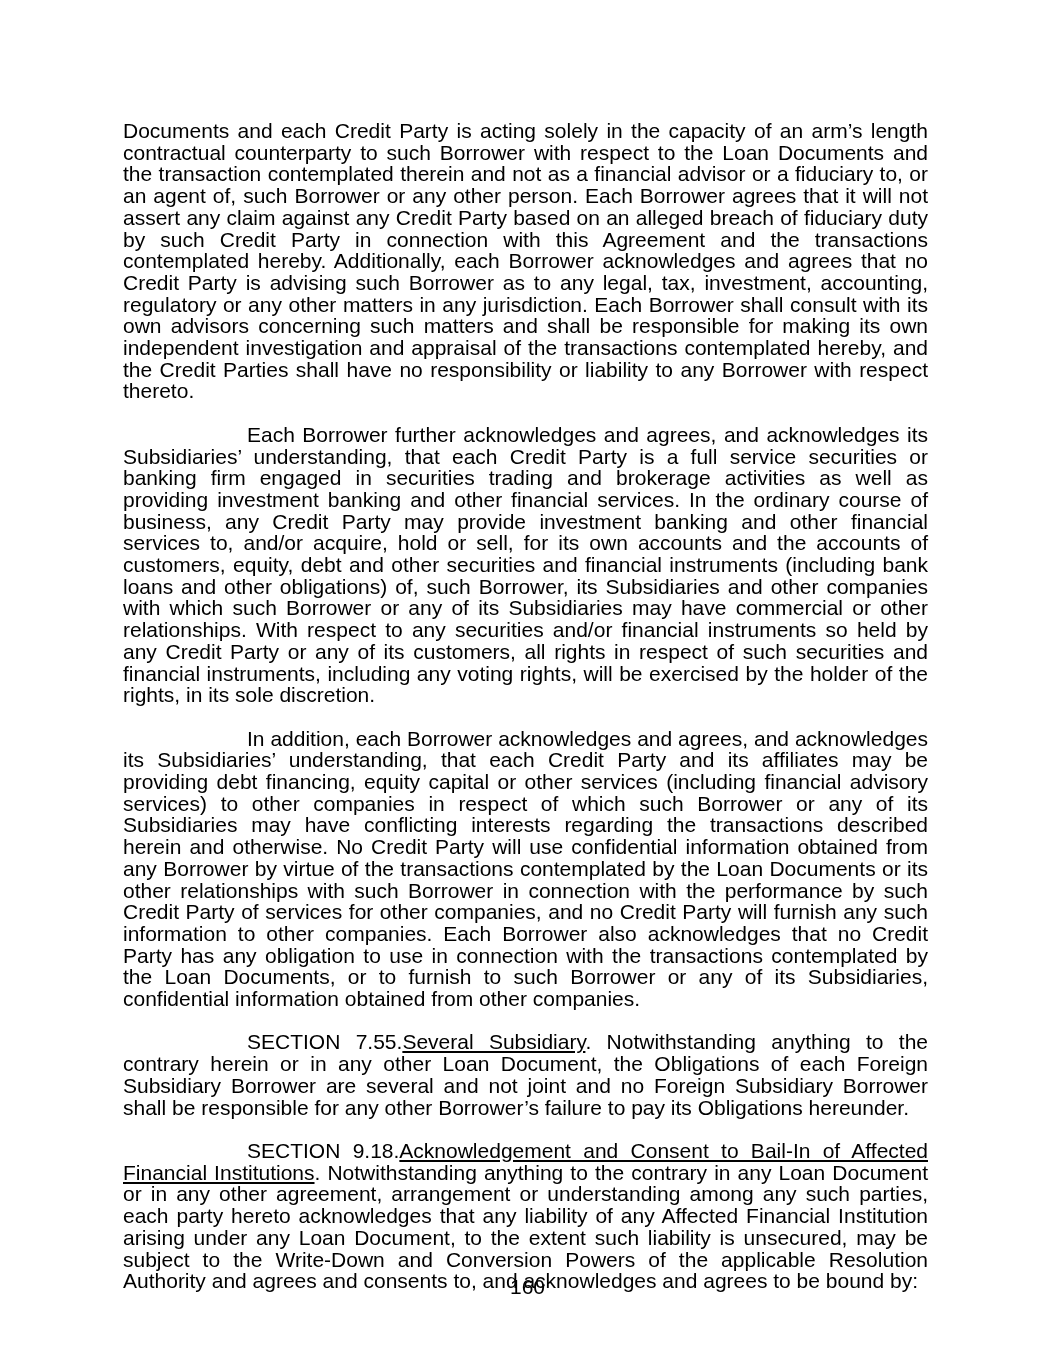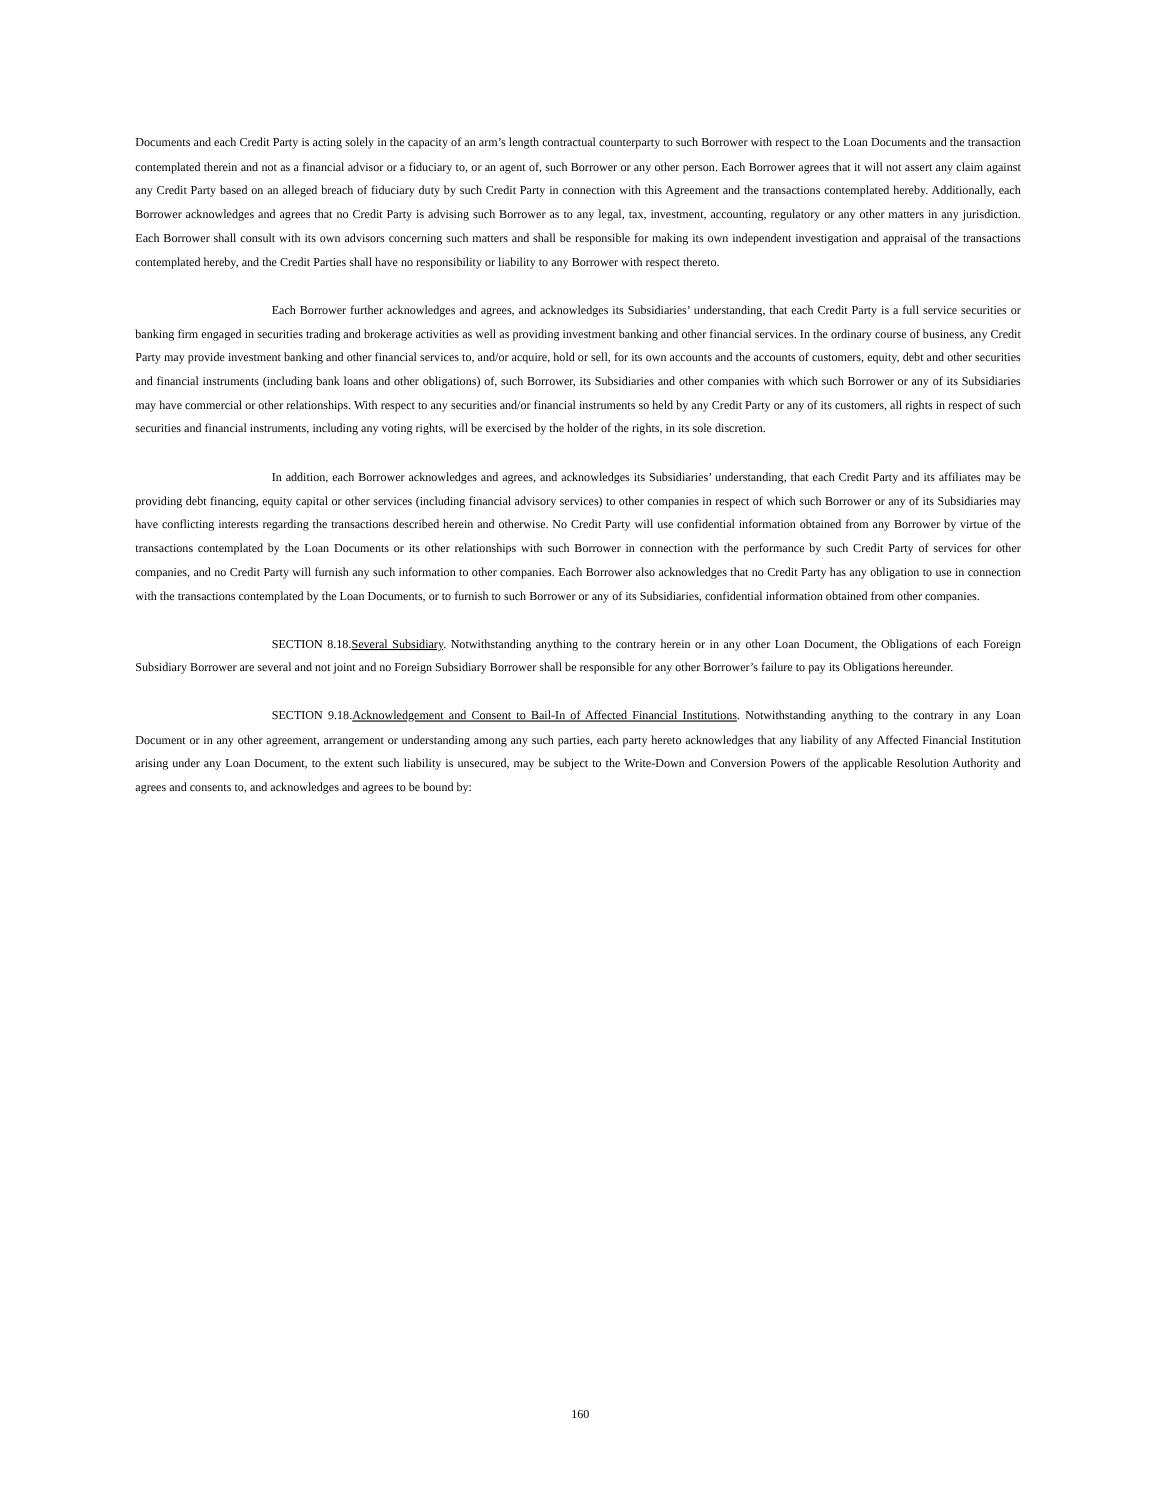--- a/index.html
+++ b/index.html
@@ -5,22 +5,22 @@
   html, body {
     margin: 0;
     padding: 0;
     background: #ffffff;
   }
   .page {
     position: relative;
     width: 1055px;
     height: 1365px;
     background: #ffffff;
-    font-family: Liberation Serif, serif;
-    font-size: 11px;
+    font-family: Liberation Sans, sans-serif;
+    font-size: 21px;
     line-height: 21.7px;
     color: #000000;
     overflow: hidden;
   }
   .content {
     position: absolute;
     left: 123px;
     top: 120px;
     width: 805px;
     text-align: justify;
@@ -44,17 +44,17 @@
   }
 </style>
 </head>
 <body>
 
 <div class="page">
   <div class="content" id="paragraphs-container">
       <p><span>Documents and each Credit Party is acting solely in the capacity of an arm’s length contractual counterparty to such Borrower with respect to the Loan Documents and the transaction contemplated therein and not as a financial advisor or a fiduciary to, or an agent of, such Borrower or any other person.  Each Borrower agrees that it will not assert any claim against any Credit Party based on an alleged breach of fiduciary duty by such Credit Party in connection with this Agreement and the transactions contemplated hereby.  Additionally, each Borrower acknowledges and agrees that no Credit Party is advising such Borrower as to any legal, tax, investment, accounting, regulatory or any other matters in any jurisdiction.  Each Borrower shall consult with its own advisors concerning such matters and shall be responsible for making its own independent investigation and appraisal of the transactions contemplated hereby, and the Credit Parties shall have no responsibility or liability to any Borrower with respect thereto.</span></p>
       <p class="indent"><span>Each Borrower further acknowledges and agrees, and acknowledges its Subsidiaries’ understanding, that each Credit Party is a full service securities or banking firm engaged in securities trading and brokerage activities as well as providing investment banking and other financial services.  In the ordinary course of business, any Credit Party may provide investment banking and other financial services to, and/or acquire, hold or sell, for its own accounts and the accounts of customers, equity, debt and other securities and financial instruments (including bank loans and other obligations) of, such Borrower, its Subsidiaries and other companies with which such Borrower or any of its Subsidiaries may have commercial or other relationships.  With respect to any securities and/or financial instruments so held by any Credit Party or any of its customers, all rights in respect of such securities and financial instruments, including any voting rights, will be exercised by the holder of the rights, in its sole discretion.</span></p>
       <p class="indent"><span>In addition, each Borrower acknowledges and agrees, and acknowledges its Subsidiaries’ understanding, that each Credit Party and its affiliates may be providing debt financing, equity capital or other services (including financial advisory services) to other companies in respect of which such Borrower or any of its Subsidiaries may have conflicting interests regarding the transactions described herein and otherwise.  No Credit Party will use confidential information obtained from any Borrower by virtue of the transactions contemplated by the Loan Documents or its other relationships with such Borrower in connection with the performance by such Credit Party of services for other companies, and no Credit Party will furnish any such information to other companies.  Each Borrower also acknowledges that no Credit Party has any obligation to use in connection with the transactions contemplated by the Loan Documents, or to furnish to such Borrower or any of its Subsidiaries, confidential information obtained from other companies.</span></p>
-      <p class="indent"><span>SECTION 8.18.</span><span class="u">Several Subsidiary</span><span>.  Notwithstanding anything to the contrary herein or in any other Loan Document, the Obligations of each Foreign Subsidiary Borrower are several and not joint and no Foreign Subsidiary Borrower shall be responsible for any other Borrower’s failure to pay its Obligations hereunder.</span></p>
+      <p class="indent"><span>SECTION 7.55.</span><span class="u">Several Subsidiary</span><span>.  Notwithstanding anything to the contrary herein or in any other Loan Document, the Obligations of each Foreign Subsidiary Borrower are several and not joint and no Foreign Subsidiary Borrower shall be responsible for any other Borrower’s failure to pay its Obligations hereunder.</span></p>
       <p class="indent"><span>SECTION 9.18.</span><span class="u">Acknowledgement and Consent to Bail-In of Affected Financial Institutions</span><span>.  Notwithstanding anything to the contrary in any Loan Document or in any other agreement, arrangement or understanding among any such parties, each party hereto acknowledges that any liability of any Affected Financial Institution arising under any Loan Document, to the extent such liability is unsecured, may be subject to the Write-Down and Conversion Powers of the applicable Resolution Authority and agrees and consents to, and acknowledges and agrees to be bound by:</span></p>
     </div>
   <div class="page-number">160</div>
 </div>
 
 </body></html>

